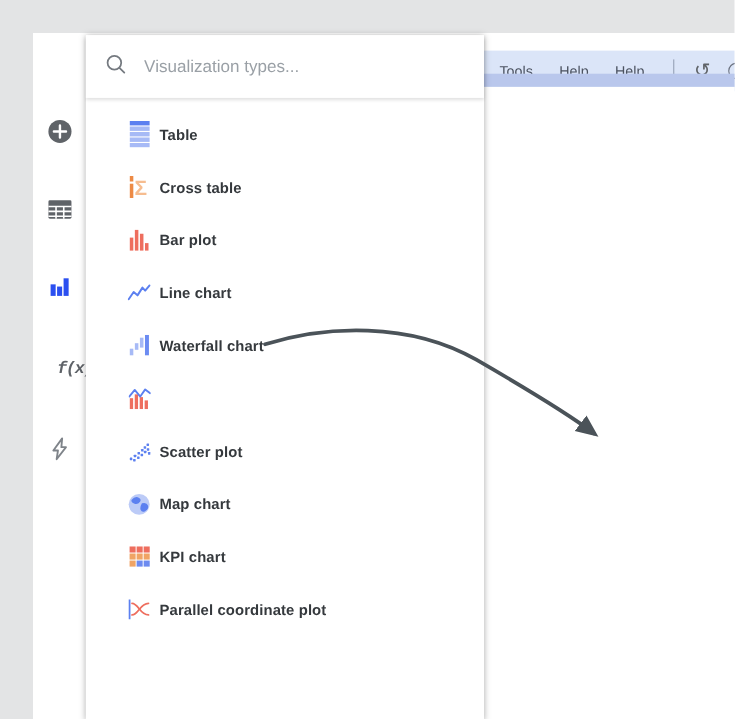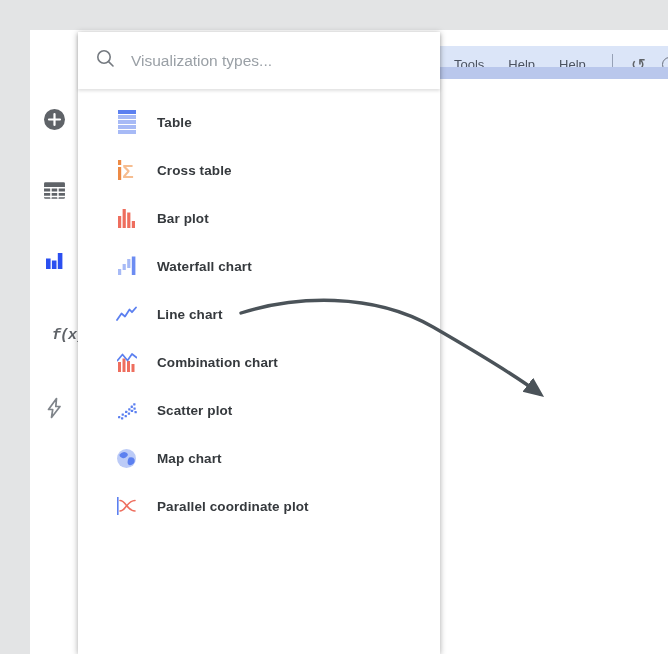--- a/index.html
+++ b/index.html
@@ -24,21 +24,21 @@
                 display:flex; align-items:center; padding-left:18px;
                 box-shadow:0 2px 3px rgba(0,0,0,.12); z-index:2; }
   .search-row svg { flex:0 0 auto; }
   .search-input { border:none; outline:none; margin-left:16px; width:280px; font-size:15.5px;
                   font-family:"Liberation Sans", sans-serif; color:#3c4043; background:transparent; }
   .search-input::placeholder { color:#9aa0a6; opacity:1; }
 
   .vt-list { position:absolute; left:0; top:57px; width:100%; height:565px; overflow:hidden; padding-top:9px; }
   .vt-item { height:48px; display:flex; align-items:center; padding-left:38px; cursor:pointer; }
   .vt-icon { width:21px; height:24px; display:flex; align-items:center; justify-content:center; flex:0 0 auto; }
-  .vt-label { margin-left:20px; font-size:13.5px; font-weight:700; color:#35393d; letter-spacing:.1px; }
+  .vt-label { margin-left:8px; font-size:13.5px; font-weight:700; color:#35393d; letter-spacing:.1px; }
 
   
   .topbar { position:absolute; left:440px; top:30px; width:228px; height:37px; background:#dbe5f8;
             display:flex; align-items:center;margin-top:16px; }
   .tb-item { font-size:13px; color:#4b5260; padding:0 12px; cursor:pointer; }
   .tb-item:first-child { padding-left:14px; }
   .tb-sep { width:1px; height:21px; background:#96a1b6; margin:0 12px 0 14px; }
   .tb-undo { font-size:18px; color:#5f6368; cursor:pointer; line-height:1; margin-left:6px;
              font-family:"DejaVu Sans", sans-serif; }
   .tb-part-circle { position:absolute; left:222px; top:11px; width:15px; height:15px;
@@ -151,50 +151,49 @@
               <rect x="5.6" y="1" width="3.2" height="19" fill="#ee6e5e"></rect>
               <rect x="10.2" y="4.5" width="3.2" height="15.5" fill="#ee6e5e"></rect>
               <rect x="14.8" y="13" width="3.2" height="7" fill="#ee6e5e"></rect>
             </svg>
         </span>
         <span class="vt-label">Bar plot</span>
       </div>
 
       <div class="vt-item">
         <span class="vt-icon">
+          <svg width="21" height="20" viewBox="0 0 21 20">
+              <polyline points="1,16 5.5,9.5 9,12.5 13.5,5.5 16,8.2 20,3.5" fill="none" stroke="#5c80f0" stroke-width="1.8" stroke-linecap="round" stroke-linejoin="round"></polyline>
+            </svg>
+        </span>
+        <span class="vt-label">Line chart</span>
+      </div>
+
+      <div class="vt-item">
+        <span class="vt-icon">
           <svg width="20" height="20" viewBox="0 0 20 20">
               <rect x="1" y="13" width="3.2" height="6" fill="#a7baf6"></rect>
               <rect x="5.6" y="8" width="3.2" height="6" fill="#a7baf6"></rect>
               <rect x="10.2" y="3" width="3.2" height="9" fill="#a7baf6"></rect>
               <rect x="14.8" y="0.5" width="3.6" height="18.5" fill="#6c8cf2"></rect>
             </svg>
         </span>
         <span class="vt-label">Waterfall chart</span>
-      </div>
-
-      <div class="vt-item">
-        <span class="vt-icon">
-          <svg width="21" height="20" viewBox="0 0 21 20">
-              <polyline points="1,16 5.5,9.5 9,12.5 13.5,5.5 16,8.2 20,3.5" fill="none" stroke="#5c80f0" stroke-width="1.8" stroke-linecap="round" stroke-linejoin="round"></polyline>
-            </svg>
-        </span>
-        <span class="vt-label">Line chart</span>
       </div>
 
       <div class="vt-item">
         <span class="vt-icon">
           <svg width="20" height="20" viewBox="0 0 20 20">
               <rect x="1" y="10" width="3" height="10" fill="#ee6e5e"></rect>
               <rect x="5.5" y="6.5" width="3" height="13.5" fill="#ee6e5e"></rect>
               <rect x="10" y="9" width="3" height="11" fill="#ee6e5e"></rect>
               <rect x="14.5" y="12" width="3" height="8" fill="#ee6e5e"></rect>
               <polyline points="0.5,8.5 5.5,2.5 10.5,8.5 15,2 19.5,5.5" fill="none" stroke="#5c80f0" stroke-width="1.7" stroke-linecap="round" stroke-linejoin="round"></polyline>
             </svg>
         </span>
-        <span class="vt-label">Combination chart</span>
       </div>
 
 
       <div class="vt-item">
         <span class="vt-icon">
           <svg width="20" height="20" viewBox="0 0 20 20">
             <g fill="#5c80f0">
               <rect x="1" y="16" width="2.3" height="2.3" rx="0.4"></rect>
                 <rect x="4" y="17.2" width="2.3" height="2.3" rx="0.4"></rect>
                 <rect x="4.6" y="13.4" width="2.3" height="2.3" rx="0.4"></rect>
@@ -218,20 +217,36 @@
           <svg width="21" height="21" viewBox="0 0 21 21">
               <circle cx="10.5" cy="10.5" r="9.5" fill="#bccbf7"></circle>
               <path d="M3.5 6.5 q3.5-4 7-1.8 q2.2 1.4 .8 3.4 q-2 2.8-5 1.8 q-3.2-1-2.8-3.4 z" fill="#5c80f0"></path>
               <path d="M13 9.5 q4.5-1.2 5.5 2 q.9 3-2.2 5 q-3.2 2-4.4-.8 q-1-2.4 1.1-6.2 z" fill="#5c80f0"></path>
             </svg>
         </span>
         <span class="vt-label">Map chart</span>
       </div>
 
 
+      <div class="vt-item">
+        <span class="vt-icon">
+          <svg width="20" height="20" viewBox="0 0 20 20">
+            <rect x="0.8" y="0.8" width="5.5" height="5.5" fill="#ee6e5e"></rect>
+              <rect x="7.2" y="0.8" width="5.5" height="5.5" fill="#ee6e5e"></rect>
+              <rect x="13.6" y="0.8" width="5.5" height="5.5" fill="#ee6e5e"></rect>
+            <rect x="0.8" y="7.2" width="5.5" height="5.5" fill="#f0a465"></rect>
+              <rect x="7.2" y="7.2" width="5.5" height="5.5" fill="#f0a465"></rect>
+              <rect x="13.6" y="7.2" width="5.5" height="5.5" fill="#f0a465"></rect>
+            <rect x="0.8" y="13.6" width="5.5" height="5.5" fill="#f0a465"></rect>
+              <rect x="7.2" y="13.6" width="5.5" height="5.5" fill="#6d8bf0"></rect>
+              <rect x="13.6" y="13.6" width="5.5" height="5.5" fill="#6d8bf0"></rect>
+          </svg>
+        </span>
+        <span class="vt-label">KPI chart</span>
+      </div>
 
       <div class="vt-item">
         <span class="vt-icon">
           <svg width="21" height="20" viewBox="0 0 21 20">
               <path d="M1.8 1 V19" stroke="#5c80f0" stroke-width="1.6"></path>
               <path d="M4 4.5 C10 4.5 11 15 19 15" fill="none" stroke="#ee6e5e" stroke-width="1.6" stroke-linecap="round"></path>
               <path d="M4 15 C10 15 11 4.5 19 4.5" fill="none" stroke="#ee6e5e" stroke-width="1.6" stroke-linecap="round"></path>
             </svg>
         </span>
         <span class="vt-label">Parallel coordinate plot</span>

